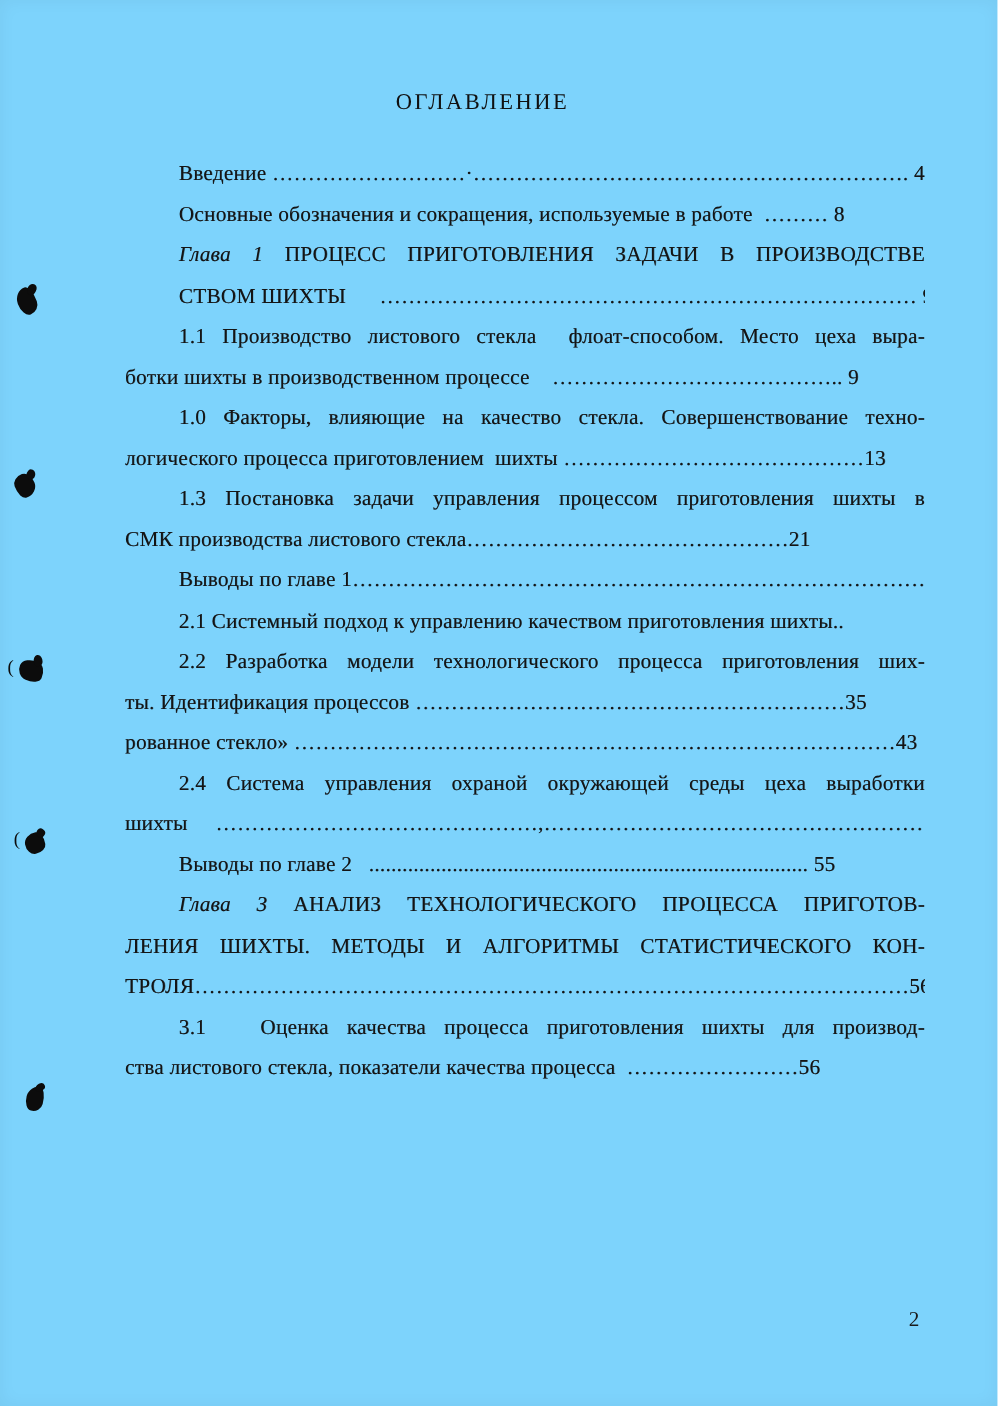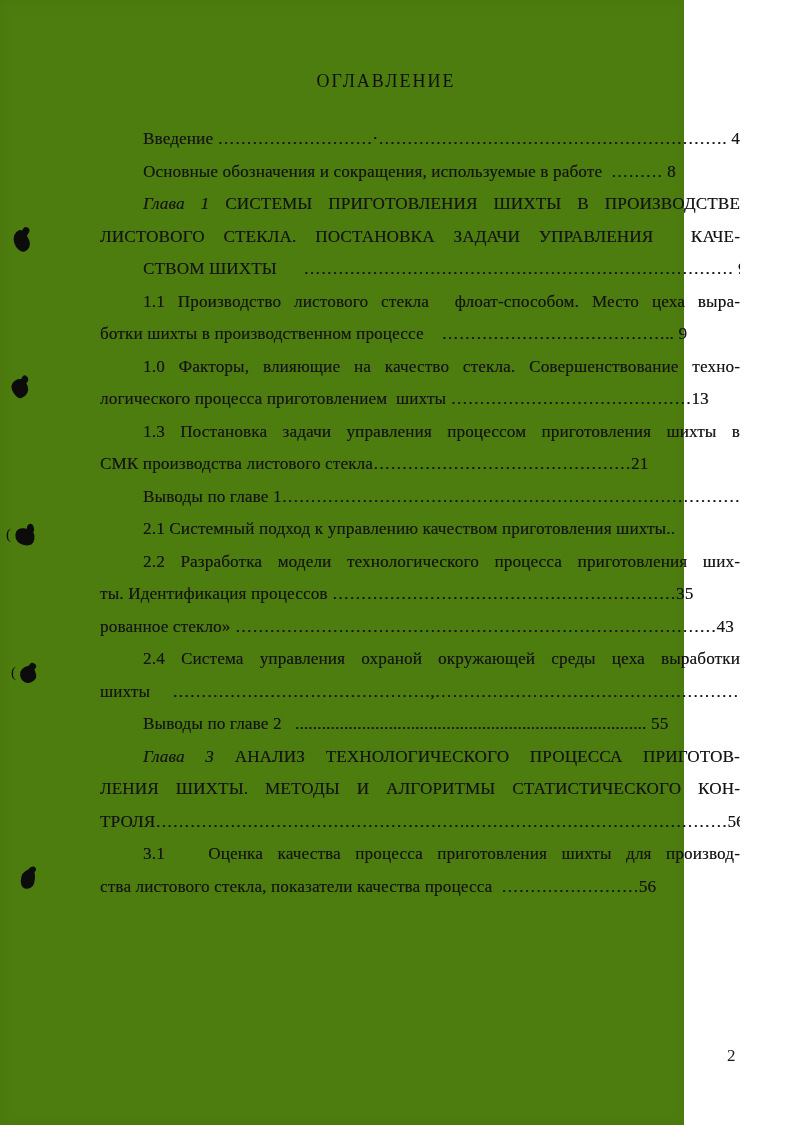--- a/index.html
+++ b/index.html
@@ -3,22 +3,22 @@
 <meta charset="utf-8">
 <style>
   html, body {
     margin: 0; padding: 0;
     width: 798px; height: 1125px;
     background: #ffffff;
     overflow: hidden;
   }
   .page {
     position: relative;
-    width: 684px; height: 1125px;
-    background: #4d7c0f;
+    width: 798px; height: 1125px;
+    background: #7dd3fc;
     font-family: "Liberation Serif", "DejaVu Serif", serif;
     color: #141414;
     box-shadow: inset 0 0 14px rgba(0,0,0,0.05);
   }
   .title {
     position: absolute;
     top: 71px; left: 66px; width: 640px;
     text-align: center;
     font-size: 18px;
     letter-spacing: 2px;
@@ -59,22 +59,21 @@
   }
 </style>
 </head>
 <body>
 
 <div class="page">
   <div class="title">ОГЛАВЛЕНИЕ</div>
   <div class="toc" id="toc">
       <div class="toc-line plain indent"><span>Введение ………………………·……………………………………………………. 4</span></div>
       <div class="toc-line plain indent"><span>Основные обозначения и сокращения, используемые в работе &nbsp;……… 8</span></div>
-      <div class="toc-line justify indent"><span class="italic">Глава 1</span><span> СИСТЕМЫ ПРИГОТОВЛЕНИЯ ШИХТЫ В ПРОИЗВОДСТВЕ</span></div>
-      <div class="toc-line justify"><span>ЛИСТОВОГО СТЕКЛА. ПОСТАНОВКА ЗАДАЧИ УПРАВЛЕНИЯ &nbsp;КАЧЕ-</span></div>
+      <div class="toc-line justify indent"><span class="italic">Глава 1</span><span> ПРОЦЕСС ПРИГОТОВЛЕНИЯ ЗАДАЧИ В ПРОИЗВОДСТВЕ</span></div>
       <div class="toc-line plain indent"><span>СТВОМ ШИХТЫ&nbsp;&nbsp;&nbsp;&nbsp;&nbsp;&nbsp;………………………………………………………………… 9</span></div>
       <div class="toc-line justify indent"><span>1.1 Производство листового стекла &nbsp;флоат-способом. Место цеха выра-</span></div>
       <div class="toc-line plain"><span>ботки шихты в производственном процессе &nbsp;&nbsp;&nbsp;………………………………….. 9</span></div>
       <div class="toc-line justify indent"><span>1.0 Факторы, влияющие на качество стекла. Совершенствование техно-</span></div>
       <div class="toc-line plain"><span>логического процесса приготовлением &nbsp;шихты ……………………………………13</span></div>
       <div class="toc-line justify indent"><span>1.3 Постановка задачи управления процессом приготовления шихты в</span></div>
       <div class="toc-line plain"><span>СМК производства листового стекла………………………………………21</span></div>
       <div class="toc-line plain indent"><span>Выводы по главе 1………………………………………………………………………….29</span></div>
       <div class="toc-line plain indent"><span>2.1 Системный подход к управлению качеством приготовления шихты..</span></div>
       <div class="toc-line justify indent"><span>2.2 Разработка модели технологического процесса приготовления ших-</span></div>

